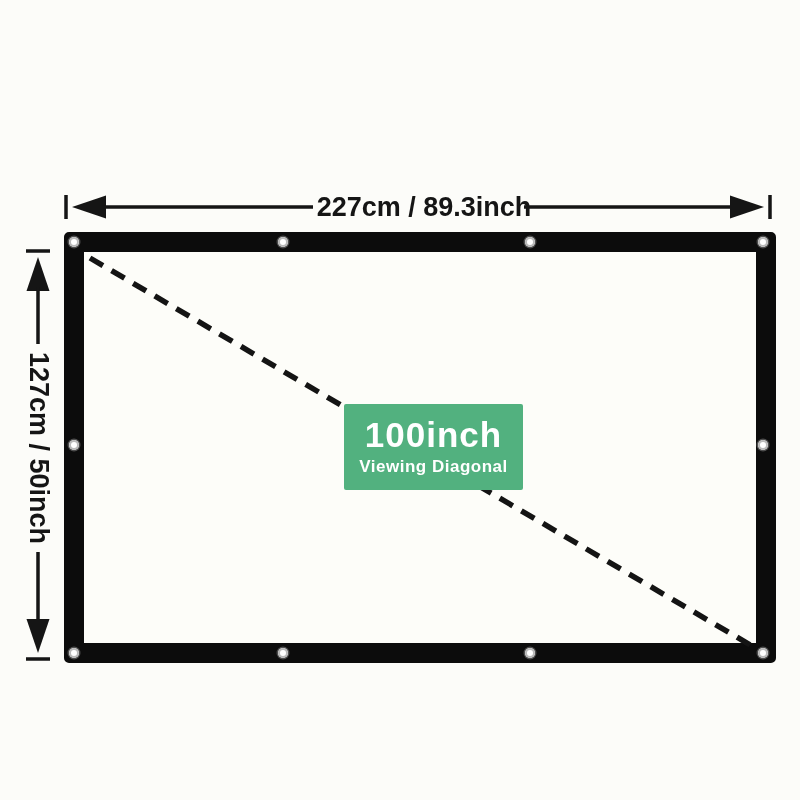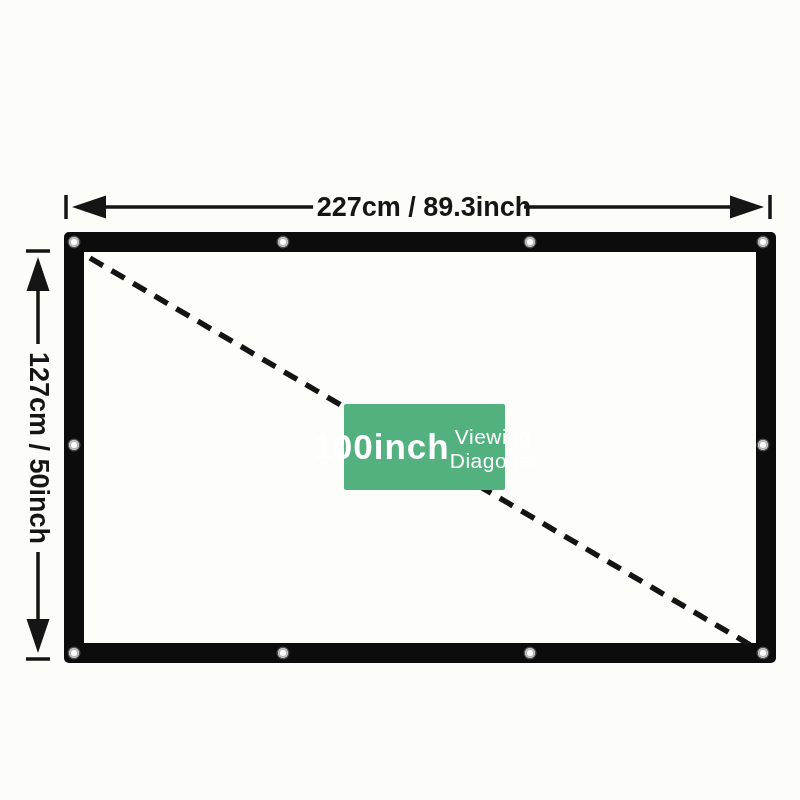--- a/index.html
+++ b/index.html
@@ -45,41 +45,41 @@
     border-radius: 50%;
     background: #ffffff;
     box-shadow: inset 0 0 0 2px #b9b9b9, 0 0 0 1.5px #4c4c4c;
     z-index: 4;
   }
   
   .badge {
     position: absolute;
     left: 344px;
     top: 404px;
-    width: 161px;
+    width: 179px;
     height: 86px;
     background: var(--badge-bg, #52b17f);
     color: var(--badge-fg, #ffffff);
     border-radius: 2px;
     display: flex;
-    flex-direction: row;
+    flex-direction: column;
     align-items: center;
     justify-content: center;
     text-align: center;
     z-index: 3;
   }
   .badge .size {
     font-size: 35px;
     font-weight: bold;
     line-height: 1.05;
     letter-spacing: 1px;
   }
   .badge .caption {
-    font-size: 21px;
-    font-weight: normal;
+    font-size: 17px;
+    font-weight: bold;
     letter-spacing: 0.5px;
     margin-top: 3px;
   }
   
   .dim-label {
     position: absolute;
     font-size: 27px;
     font-weight: bold;
     color: #151515;
     white-space: nowrap;

